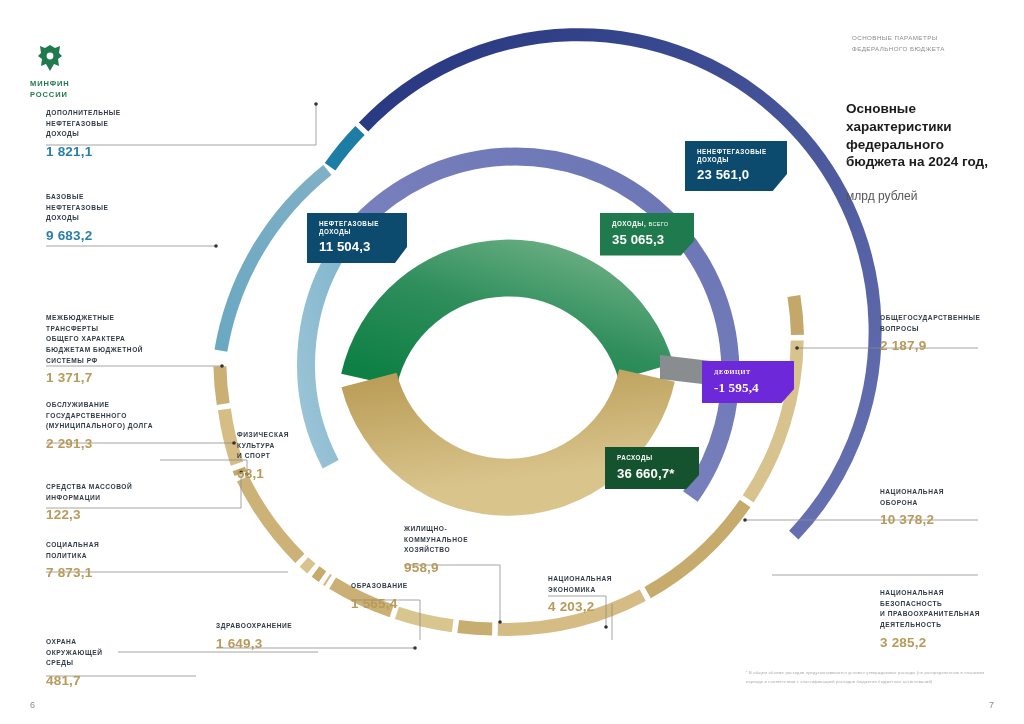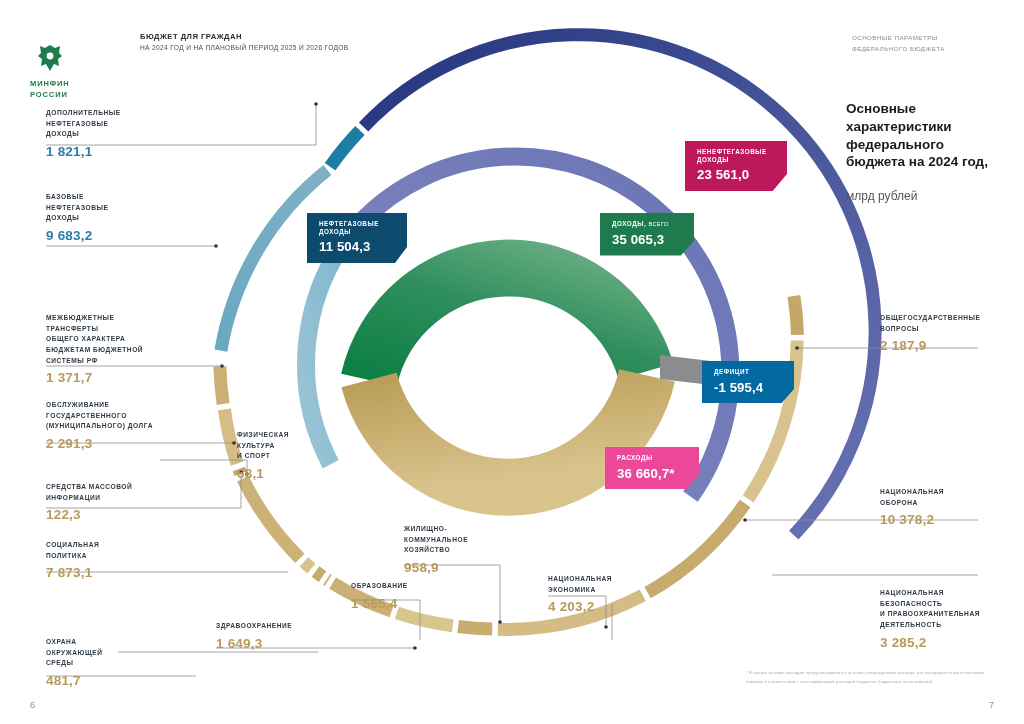--- a/index.html
+++ b/index.html
@@ -33,24 +33,24 @@
   .lbl.rt{text-align:left;}
   .v-blue{color:#2a7fa8;}
   .v-gold{color:#b89a5a;}
 
   
   .chip{position:absolute;color:#fff;padding:7px 12px 8px 12px;line-height:1.2;}
   .chip .t{font-size:6.3px;font-weight:bold;letter-spacing:.55px;text-transform:uppercase;}
   .chip .t em{font-style:normal;font-weight:normal;font-size:5.6px;letter-spacing:.3px;}
   .chip .n{font-size:13.2px;font-weight:bold;margin-top:4px;letter-spacing:.1px;}
   .chip.teal{background:#0c4a6e;clip-path:polygon(0 0,100% 0,100% 68%,88% 100%,0 100%);}
-  .chip.navy{background:#be185d;clip-path:polygon(0 0,100% 0,100% 66%,86% 100%,0 100%);}
+  .chip.navy{background:#0c4a6e;clip-path:polygon(0 0,100% 0,100% 66%,86% 100%,0 100%);}
   .chip.green{background:#1f7a4d;clip-path:polygon(0 0,100% 0,100% 66%,86% 100%,0 100%);}
-  .chip.gold{background:#ec4899;clip-path:polygon(0 0,100% 0,100% 66%,86% 100%,0 100%);}
-  .chip.grey{background:#0369a1;clip-path:polygon(0 0,100% 0,100% 66%,86% 100%,0 100%);}
+  .chip.gold{background:#14532d;clip-path:polygon(0 0,100% 0,100% 66%,86% 100%,0 100%);}
+  .chip.grey{background:#6d28d9;clip-path:polygon(0 0,100% 0,100% 66%,86% 100%,0 100%);font-family:Liberation Serif, serif;}
 
   .footnote{position:absolute;right:26px;bottom:38px;width:252px;font-size:4.1px;
             line-height:2.05;color:#a9a9a9;letter-spacing:.18px;}
   .pageno{position:absolute;bottom:14px;font-size:9px;color:#8d8d8d;}
   .pageno.l{left:30px;}
   .pageno.r{right:30px;}
   svg{display:block;}
 </style>
 </head>
 <body>
@@ -169,24 +169,20 @@
         <path d="M13 1 L18 4 L23 2 L22 9 L25 12 L21 15 L22 22 L17 20 L13 27 L9 20 L4 22 L5 15 L1 12 L4 9 L3 2 L8 4 Z" fill="#1f7a4d"></path>
         <circle cx="13" cy="12" r="3.4" fill="#fff"></circle>
       </svg>
     </span>
     <span class="logo-txt">
       <span>МИНФИН</span><br>
       <span>РОССИИ</span>
     </span>
   </div>
 
-  <div class="hdr-title">
-    <div class="l1">БЮДЖЕТ ДЛЯ ГРАЖДАН</div>
-    <div class="l2">НА 2024 ГОД И НА ПЛАНОВЫЙ ПЕРИОД 2025 И 2026 ГОДОВ</div>
-  </div>
 
   <div class="hdr-right">
     <div>ОСНОВНЫЕ ПАРАМЕТРЫ</div>
     <div>ФЕДЕРАЛЬНОГО БЮДЖЕТА</div>
   </div>
 
   <div class="side-title">
     <b>Основные характеристики федерального бюджета на 2024 год,</b>
     <span>млрд рублей</span>
   </div>

